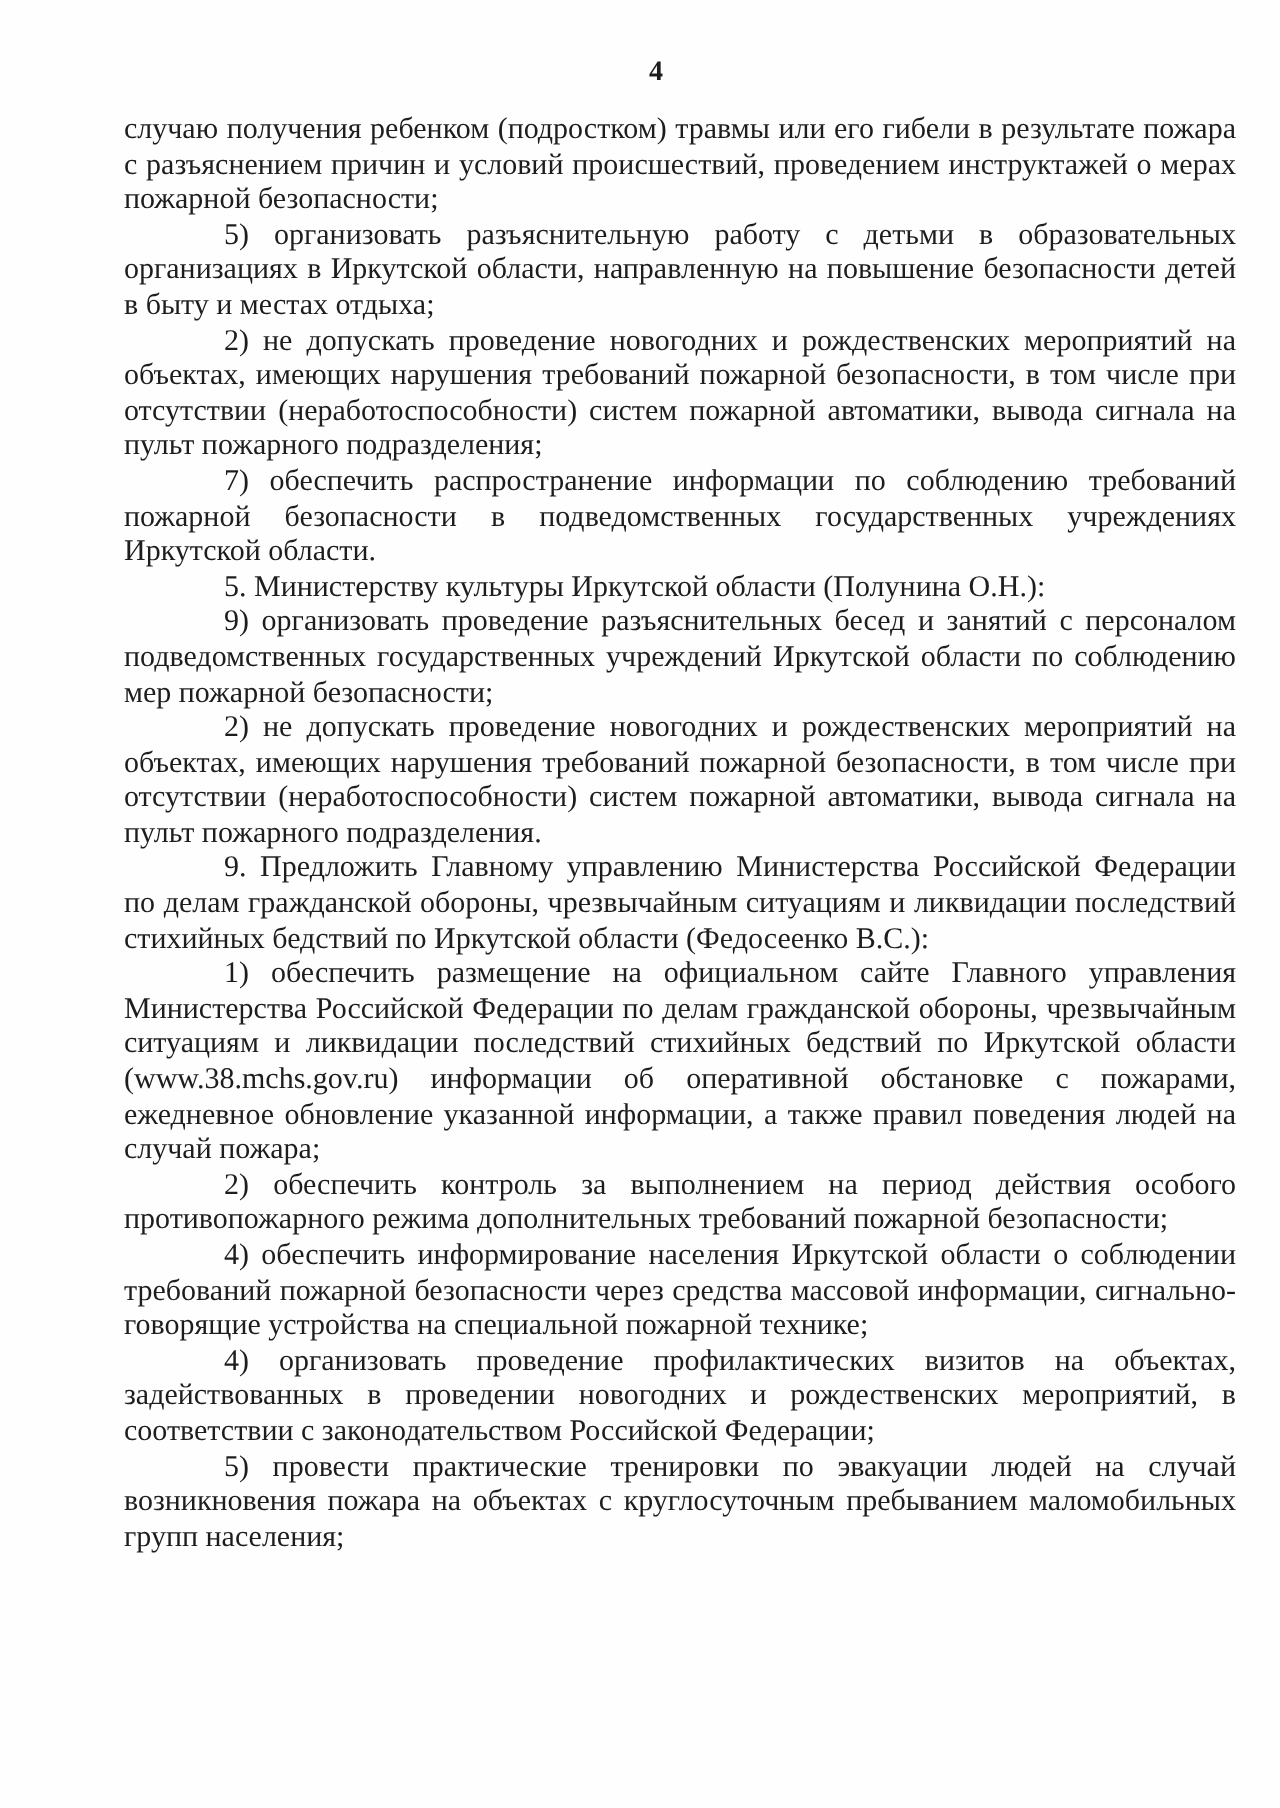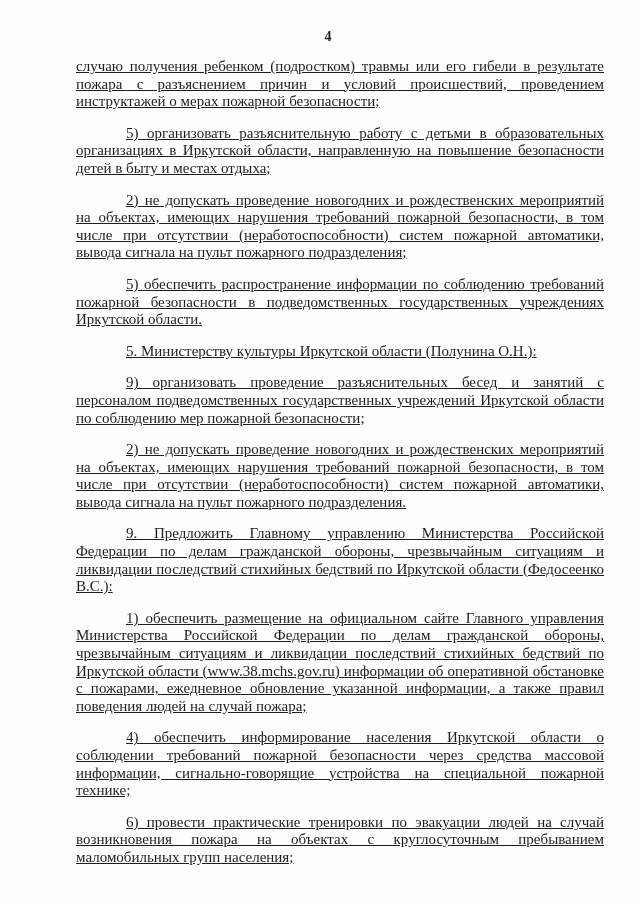--- a/index.html
+++ b/index.html
@@ -27,40 +27,41 @@
     margin-bottom: 13px;
     font-weight: bold;
   }
   .doc-text {
     font-size: 15px;
     line-height: 17.6px;
     text-align: justify;
     text-justify: inter-word;
   }
   .doc-text p {
-    margin: 14px;
+    margin: 0;
     padding: 0;
-    text-decoration: underline;
   }
   .doc-text p.ind {
     text-indent: 50px;
   }
 </style>
 </head>
 <body>
 
 <div class="page">
   <div class="page-number">4</div>
 
   <div class="doc-text">
     <p class="para">случаю получения ребенком (подростком) травмы или его гибели в результате пожара с разъяснением причин и условий происшествий, проведением инструктажей о мерах пожарной безопасности;</p>
     <p class="para ind">5) организовать разъяснительную работу с детьми в образовательных организациях в Иркутской области, направленную на повышение безопасности детей в быту и местах отдыха;</p>
     <p class="para ind">2) не допускать проведение новогодних и рождественских мероприятий на объектах, имеющих нарушения требований пожарной безопасности, в том числе при отсутствии (неработоспособности) систем пожарной автоматики, вывода сигнала на пульт пожарного подразделения;</p>
-    <p class="para ind">5) обеспечить распространение информации по соблюдению требований пожарной безопасности в подведомственных государственных учреждениях Иркутской области.</p>
+    <p class="para ind">7) обеспечить распространение информации по соблюдению требований пожарной безопасности в подведомственных государственных учреждениях Иркутской области.</p>
     <p class="para ind">5. Министерству культуры Иркутской области (Полунина О.Н.):</p>
     <p class="para ind">9) организовать проведение разъяснительных бесед и занятий с персоналом подведомственных государственных учреждений Иркутской области по соблюдению мер пожарной безопасности;</p>
     <p class="para ind">2) не допускать проведение новогодних и рождественских мероприятий на объектах, имеющих нарушения требований пожарной безопасности, в том числе при отсутствии (неработоспособности) систем пожарной автоматики, вывода сигнала на пульт пожарного подразделения.</p>
     <p class="para ind">9. Предложить Главному управлению Министерства Российской Федерации по делам гражданской обороны, чрезвычайным ситуациям и ликвидации последствий стихийных бедствий по Иркутской области (Федосеенко В.С.):</p>
     <p class="para ind">1) обеспечить размещение на официальном сайте Главного управления Министерства Российской Федерации по делам гражданской обороны, чрезвычайным ситуациям и ликвидации последствий стихийных бедствий по Иркутской области (www.38.mchs.gov.ru) информации об оперативной обстановке с пожарами, ежедневное обновление указанной информации, а также правил поведения людей на случай пожара;</p>
+    <p class="para ind">2) обеспечить контроль за выполнением на период действия особого противопожарного режима дополнительных требований пожарной безопасности;</p>
     <p class="para ind">4) обеспечить информирование населения Иркутской области о соблюдении требований пожарной безопасности через средства массовой информации, сигнально-говорящие устройства на специальной пожарной технике;</p>
-    <p class="para ind">6) провести практические тренировки по эвакуации людей на случай возникновения пожара на объектах с круглосуточным пребыванием маломобильных групп населения;</p>
+    <p class="para ind">4) организовать проведение профилактических визитов на объектах, задействованных в проведении новогодних и рождественских мероприятий, в соответствии с законодательством Российской Федерации;</p>
+    <p class="para ind">5) провести практические тренировки по эвакуации людей на случай возникновения пожара на объектах с круглосуточным пребыванием маломобильных групп населения;</p>
   </div>
 </div>
 
 </body></html>

